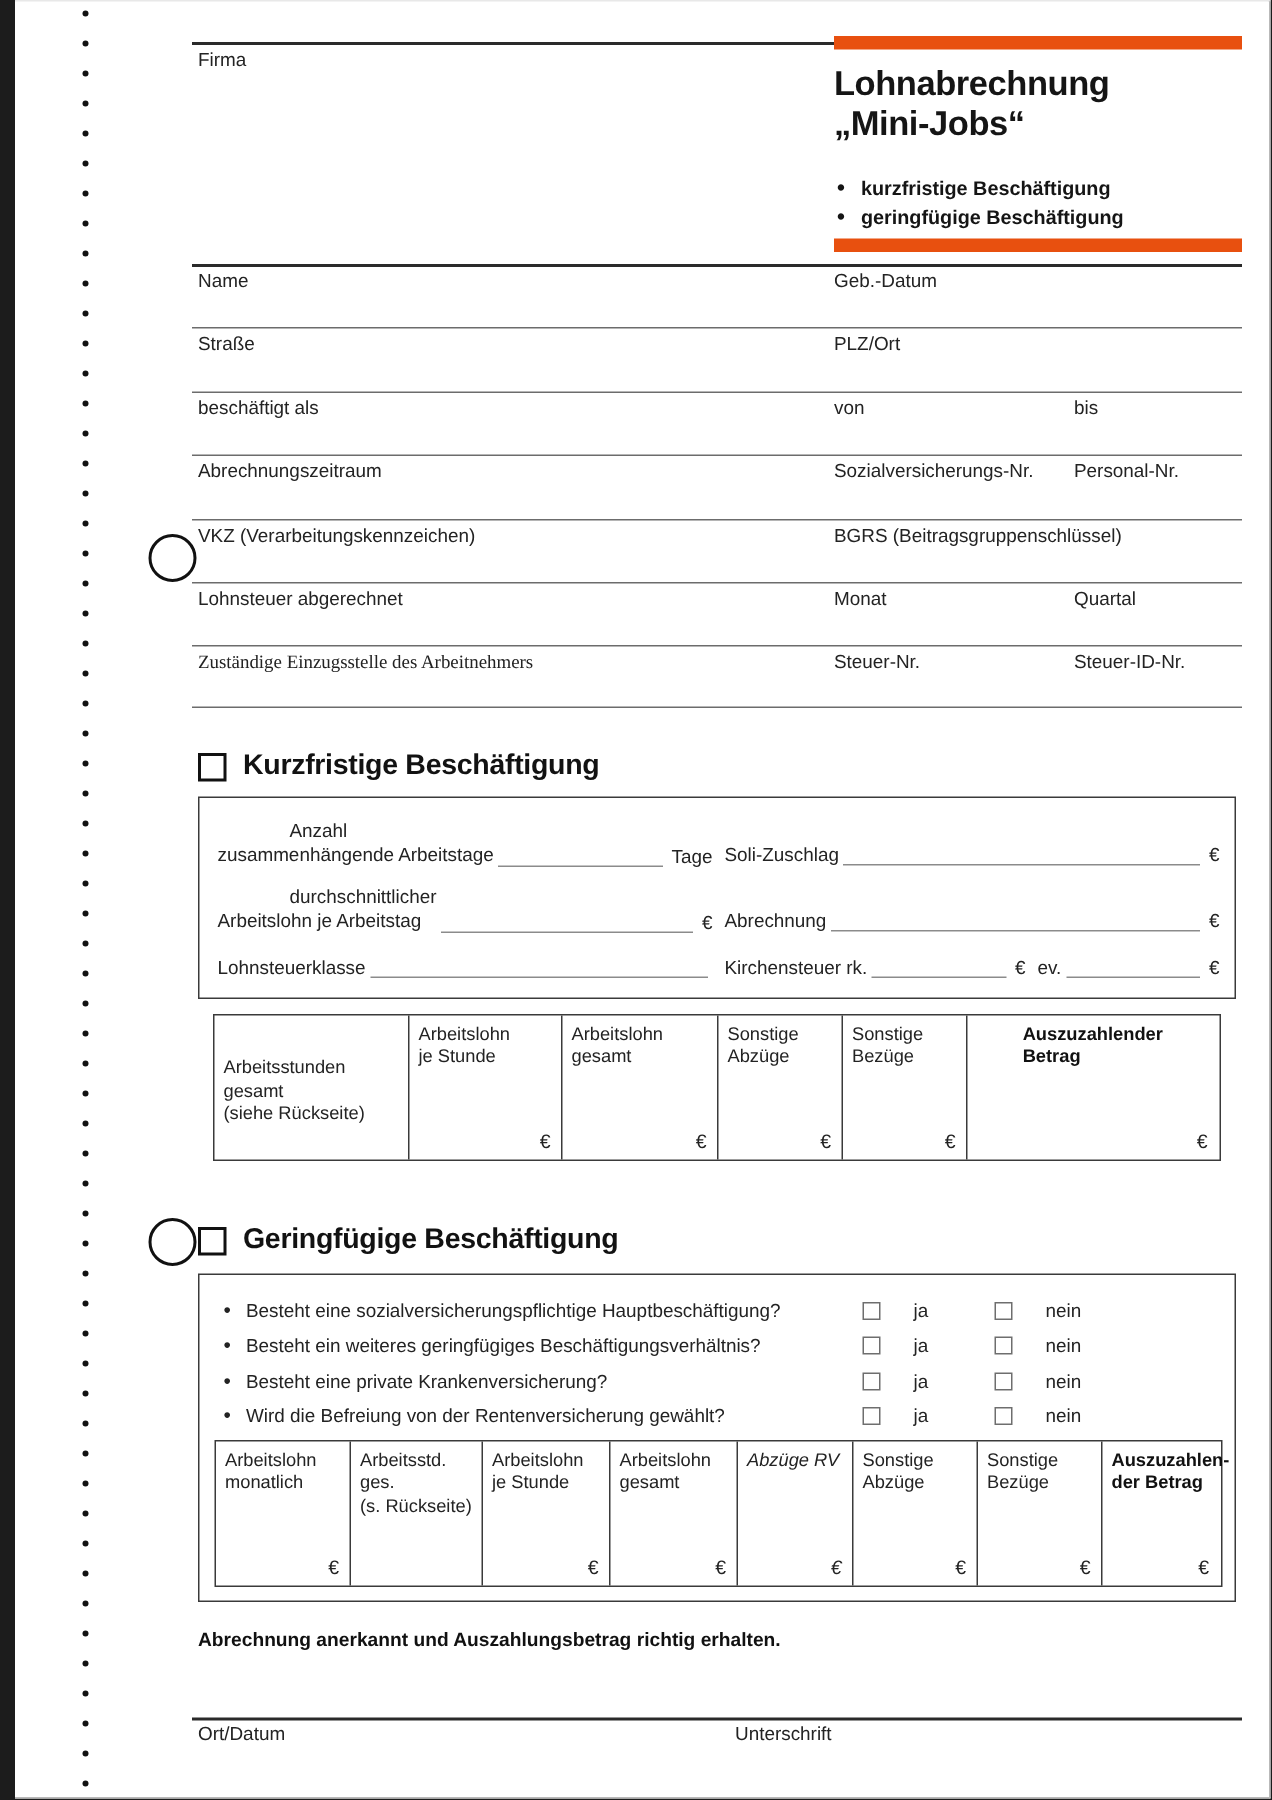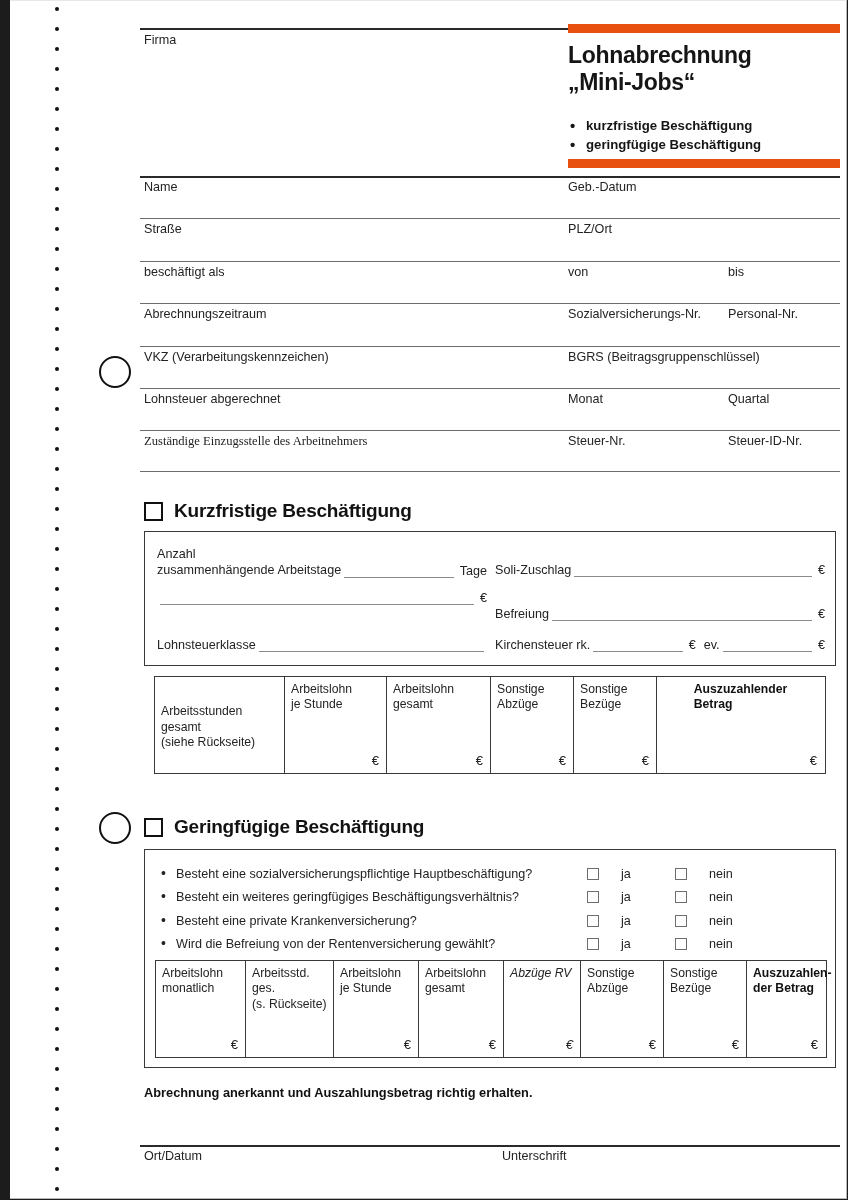--- a/index.html
+++ b/index.html
@@ -50,21 +50,21 @@
     border: 2px solid #111;
     border-radius: 50%;
     background: transparent;
   }
   .punch-hole.h1 { left: 89px; top: 355px; }
   .punch-hole.h2 { left: 89px; top: 811px; }
 
   
   .content {
     position: absolute;
-    left: 140px; top: 0;
+    left: 128px; top: 0;
     width: 700px; height: 883px;
   }
 
   
   .hdr {
     position: absolute;
     left: 428px; top: 24px;
     width: 272px;
   }
   .orange-bar { height: 9px; background: #e8500f; width: 272px; }
@@ -142,21 +142,21 @@
   
   .frow {
     position: absolute;
     display: flex;
     align-items: flex-end;
     font-size: 12.6px;
     color: #232323;
     white-space: nowrap;
   }
   .lbl2 { line-height: 1.28; }
-  .lbl2 .l1 { display: block; }
+  .lbl2 .l1 { display: block; margin-left: 48px; }
   .fill {
     border-bottom: 1px solid #8b8b8b;
     height: 15px;
     flex: 1 1 auto;
     min-width: 10px;
     margin: 0 3px;
   }
   .unit { padding-left: 3px; }
 
   
@@ -379,26 +379,30 @@
         <span class="unit">Tage</span>
       </div>
 
       <div class="frow" style="left:350px;top:30px;width:330px;">
         <span>Soli-Zuschlag</span>
         <span class="fill"></span>
         <span class="unit">€</span>
       </div>
 
       <div class="frow" style="left:12px;top:58px;width:330px;">
+        <span class="lbl2">
+          <span class="l1">durchschnittlicher</span>
+          <span>Arbeitslohn je Arbeitstag</span>
+        </span>
         <span class="fill"></span>
         <span class="unit">€</span>
       </div>
 
       <div class="frow" style="left:350px;top:74px;width:330px;">
-        <span>Befreiung</span>
+        <span>Abrechnung</span>
         <span class="fill"></span>
         <span class="unit">€</span>
       </div>
 
       <div class="frow" style="left:12px;top:105px;width:330px;">
         <span>Lohnsteuerklasse</span>
         <span class="fill"></span>
       </div>
 
       <div class="frow" style="left:350px;top:105px;width:330px;">

